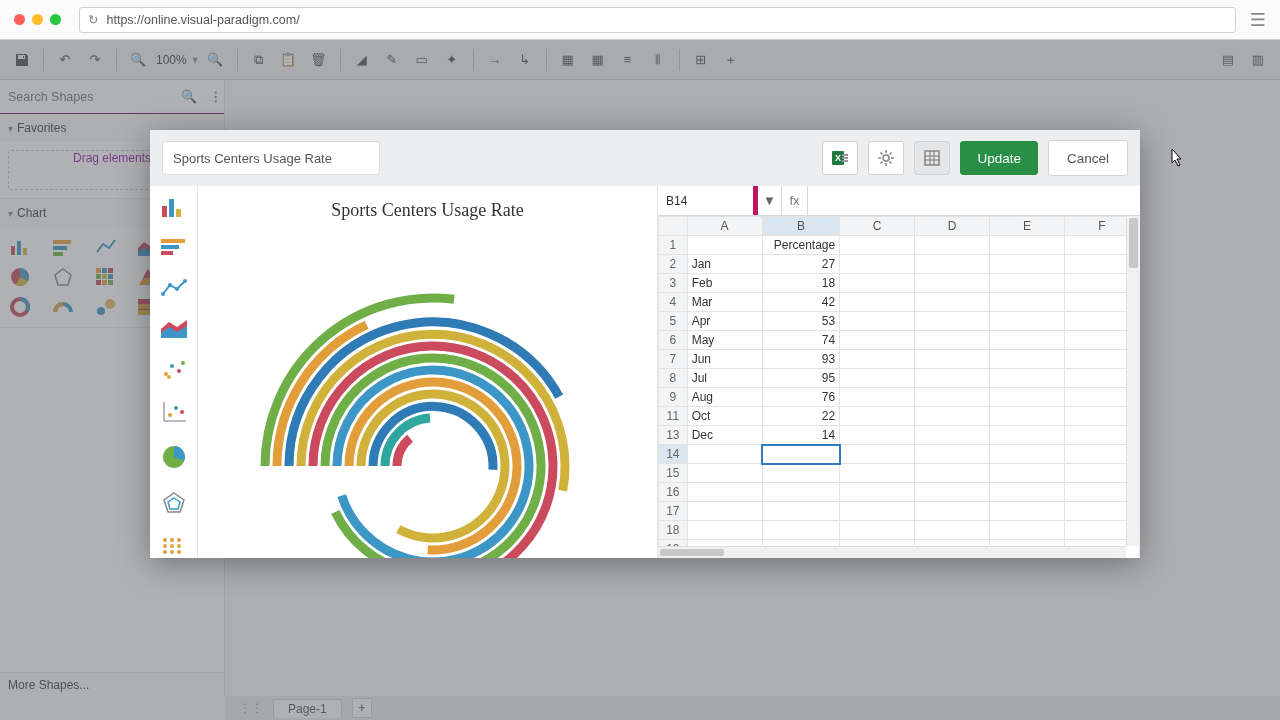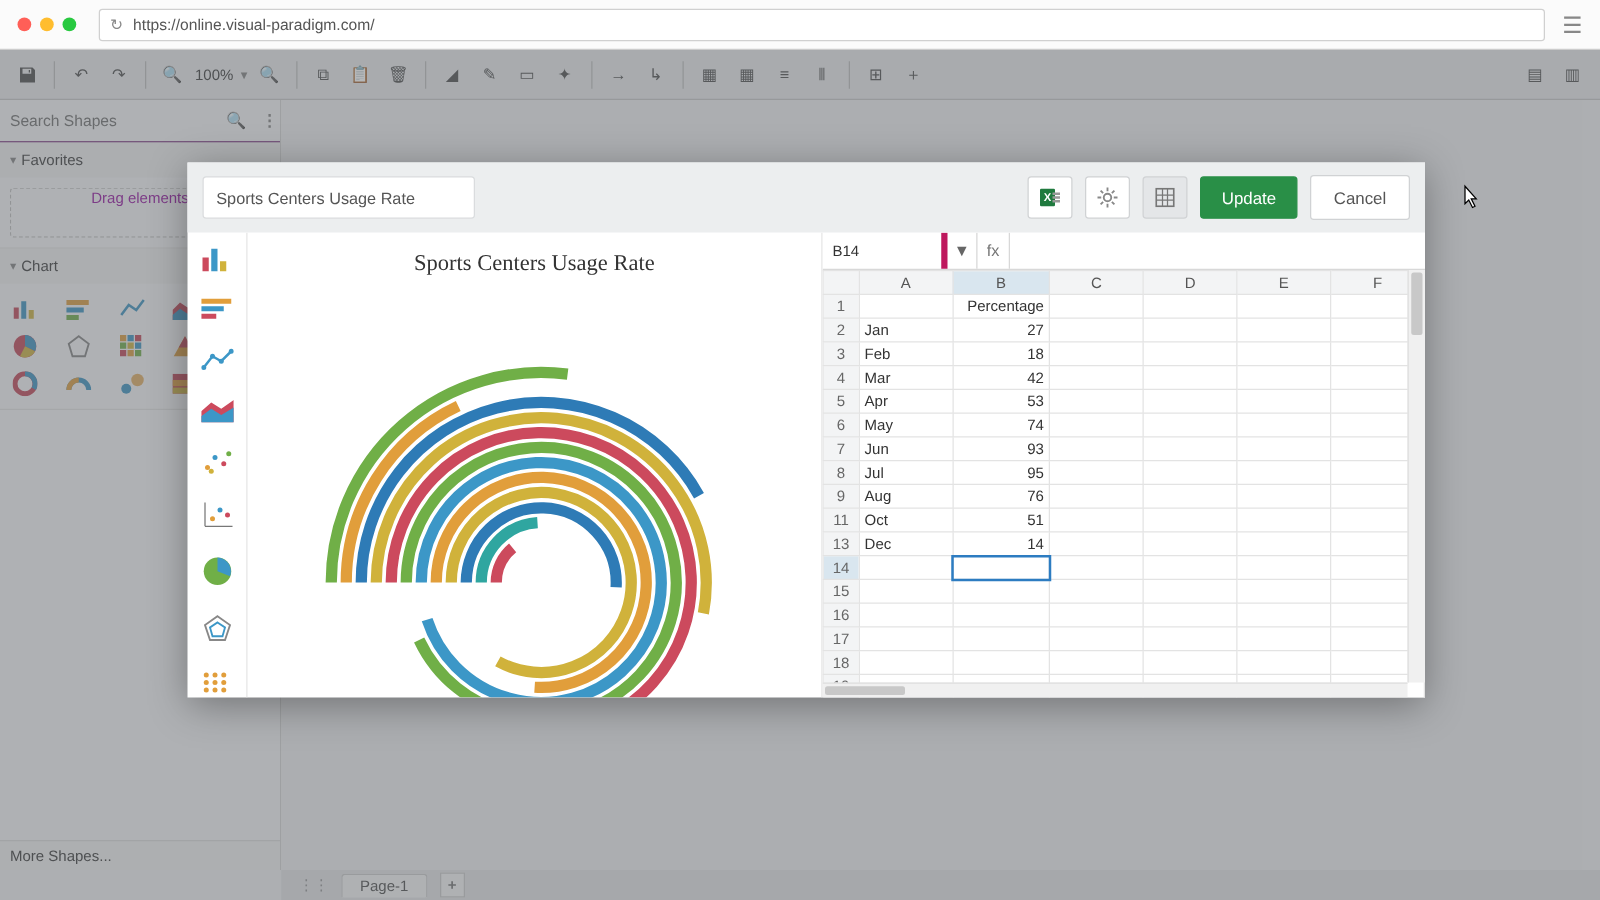--- a/index.html
+++ b/index.html
@@ -508,21 +508,21 @@
                   <td class="">Aug</td>
                   <td class=" num">76</td>
                   <td class=""></td>
                   <td class=""></td>
                   <td class=""></td>
                   <td class=""></td>
                 </tr>
                 <tr>
                   <th class="rowhdr">11</th>
                   <td class="">Oct</td>
-                  <td class=" num">51</td>
+                  <td class=" num">22</td>
                   <td class=""></td>
                   <td class=""></td>
                   <td class=""></td>
                   <td class=""></td>
                 </tr>
                 <tr>
                   <th class="rowhdr">13</th>
                   <td class="">Dec</td>
                   <td class=" num">14</td>
                   <td class=""></td>

